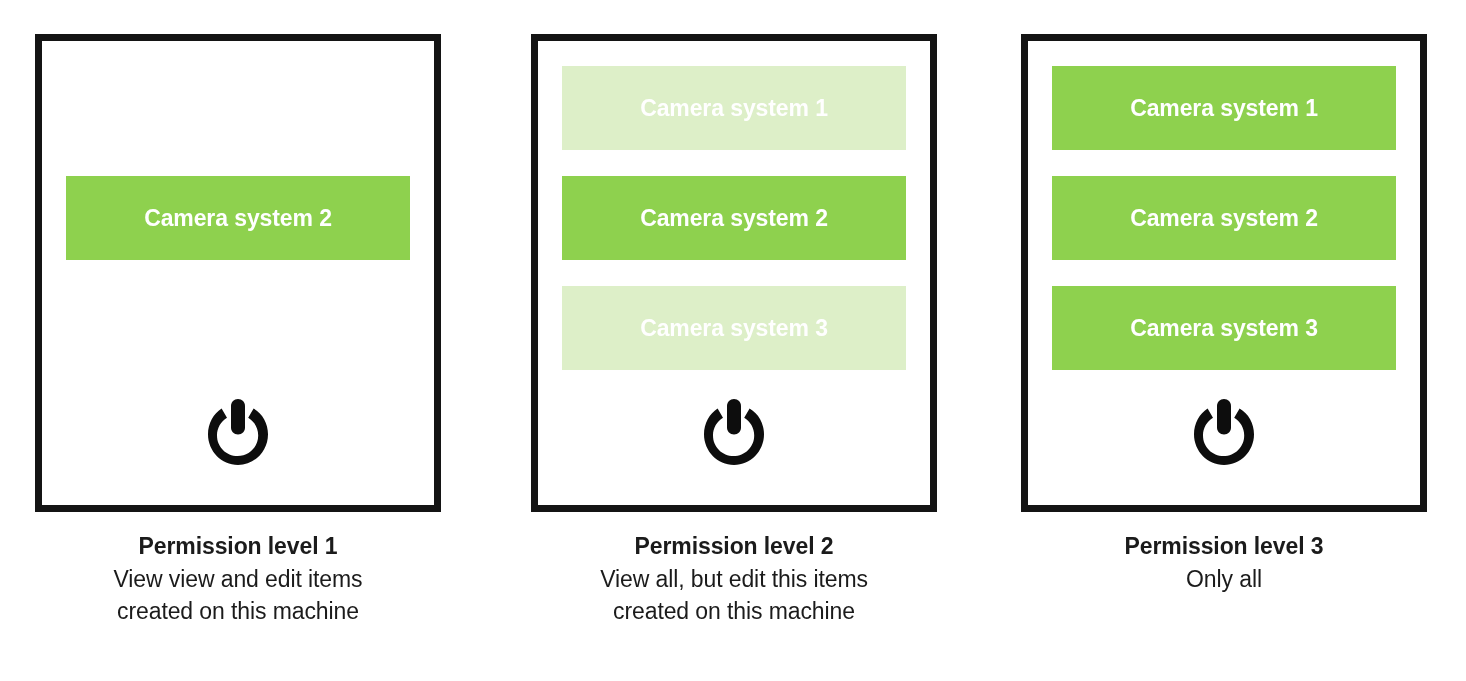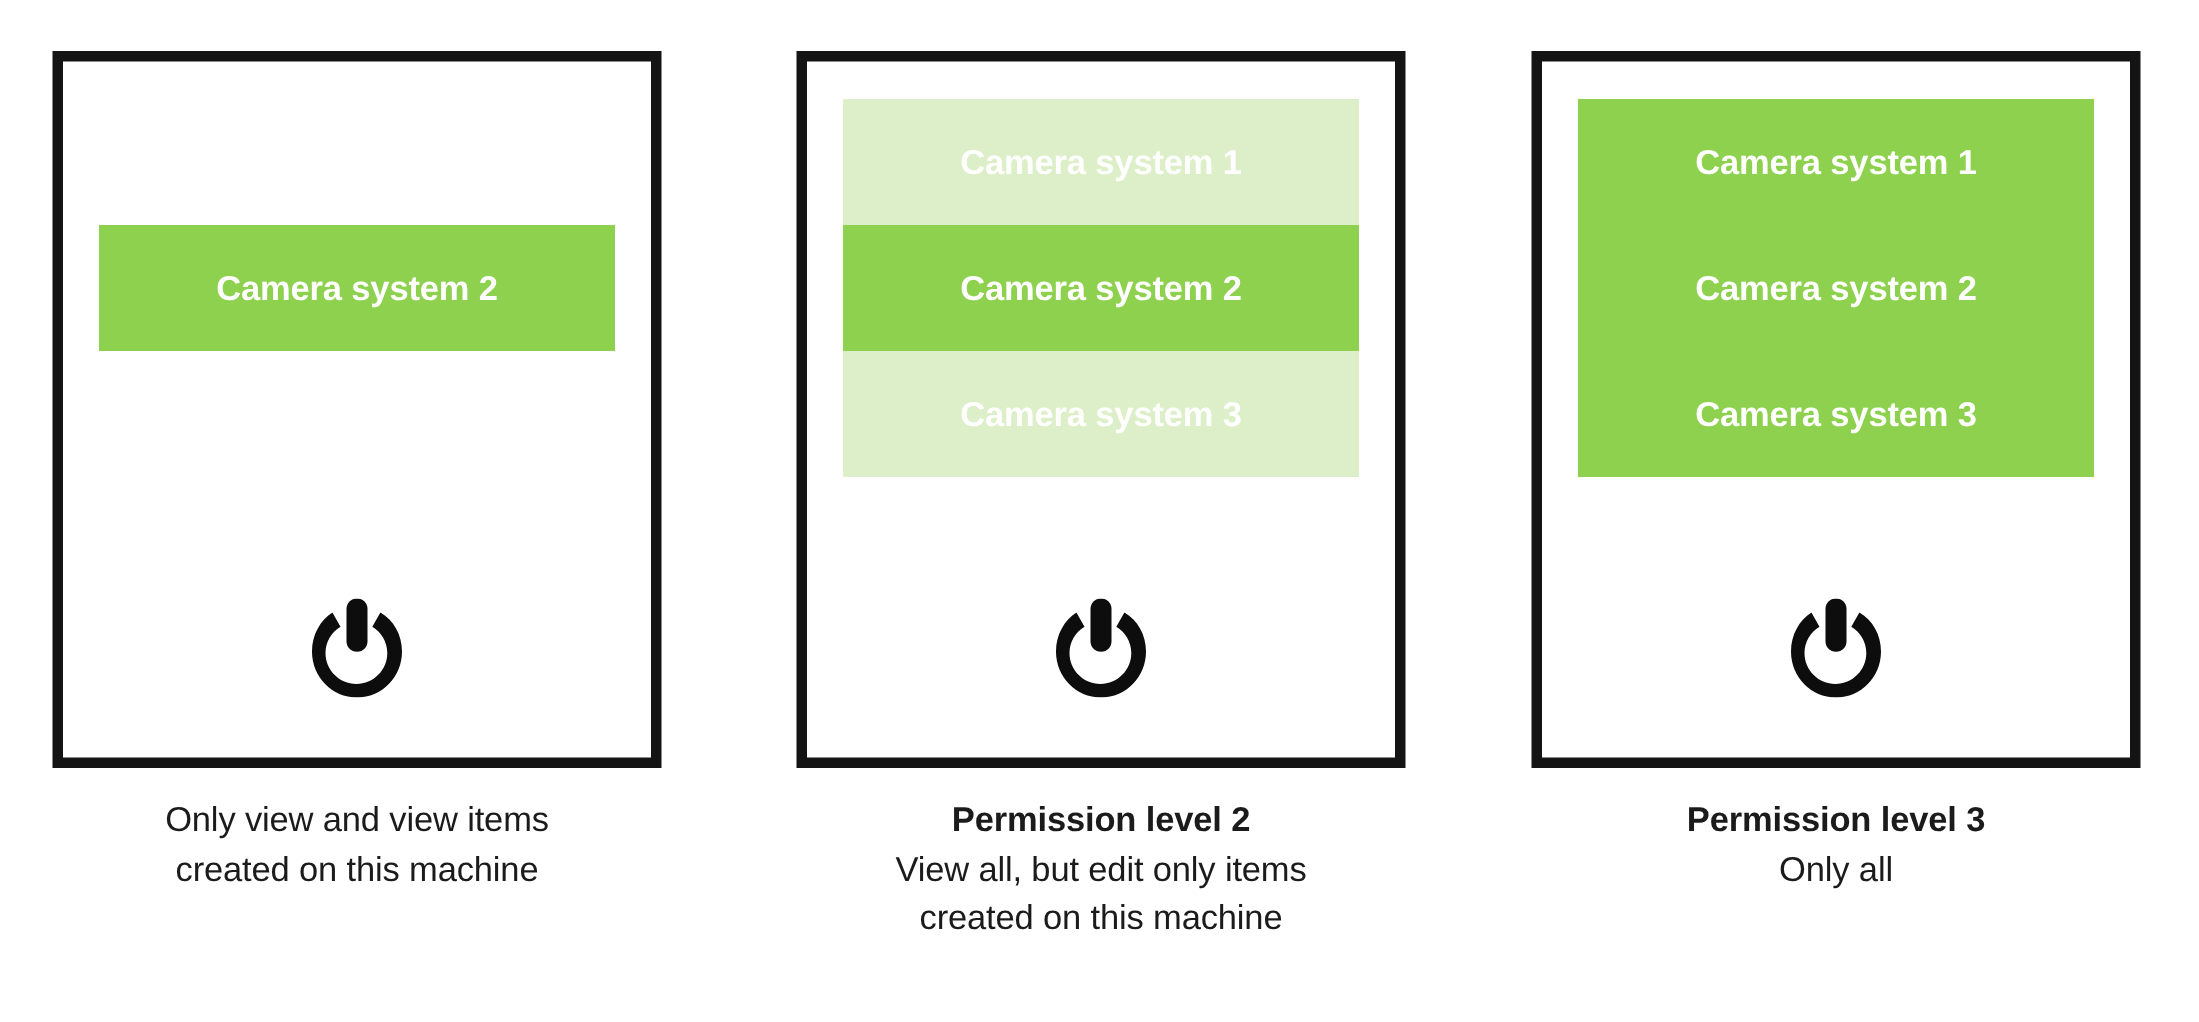--- a/index.html
+++ b/index.html
@@ -36,20 +36,21 @@
     height: 478px;
     border: 7px solid #141414;
     background: #ffffff;
     position: relative;
     padding: 25px 24px 0 24px;
   }
 
   .slots {
     display: flex;
     flex-direction: column;
+    gap: 26px;
   }
 
   .slot {
     height: 84px;
   }
 
   .bar {
     height: 84px;
     display: flex;
     align-items: center;
@@ -117,21 +118,22 @@
         </div>
       </div>
       <div class="power-wrap">
         <svg class="power-icon" viewBox="0 0 60 66" aria-hidden="true">
           <path fill="#0d0d0d" d="M30 0c-4.0 0-7.0 3.0-7.0 7.0v21.5c0 4.0 3.0 7.0 7.0 7.0s7.0-3.0 7.0-7.0V7.0c0-4.0-3.0-7.0-7.0-7.0z"></path>
           <path fill="#0d0d0d" d="M45.6 9.4l-5.4 9.4c6.0 3.6 10.0 10.1 10.0 17.6 0 11.4-9.2 20.6-20.6 20.6S9.0 47.8 9.0 36.4c0-7.5 4.0-14.0 10.0-17.6l-5.4-9.4C5.5 14.6 0 24.3 0 35.3 0 52.2 13.4 66 30 66s30-13.8 30-30.7c0-11.0-5.5-20.7-14.4-25.9z"></path>
         </svg>
       </div>
     </div>
     <div class="caption">
-      <div class="caption-line">Only view and view items</div>
+      <div class="caption-title">Permission level 1</div>
+      <div class="caption-line">View view and edit items</div>
       <div class="caption-line">created on this machine</div>
     </div>
   </div>
 
   <div class="column col-1">
     <div class="panel">
       <div class="slots">
         <div class="slot">
           <div class="bar faded">Camera system 1</div>
         </div>
@@ -144,21 +146,21 @@
       </div>
       <div class="power-wrap">
         <svg class="power-icon" viewBox="0 0 60 66" aria-hidden="true">
           <path fill="#0d0d0d" d="M30 0c-4.0 0-7.0 3.0-7.0 7.0v21.5c0 4.0 3.0 7.0 7.0 7.0s7.0-3.0 7.0-7.0V7.0c0-4.0-3.0-7.0-7.0-7.0z"></path>
           <path fill="#0d0d0d" d="M45.6 9.4l-5.4 9.4c6.0 3.6 10.0 10.1 10.0 17.6 0 11.4-9.2 20.6-20.6 20.6S9.0 47.8 9.0 36.4c0-7.5 4.0-14.0 10.0-17.6l-5.4-9.4C5.5 14.6 0 24.3 0 35.3 0 52.2 13.4 66 30 66s30-13.8 30-30.7c0-11.0-5.5-20.7-14.4-25.9z"></path>
         </svg>
       </div>
     </div>
     <div class="caption">
       <div class="caption-title">Permission level 2</div>
-      <div class="caption-line">View all, but edit only items</div>
+      <div class="caption-line">View all, but edit this items</div>
       <div class="caption-line">created on this machine</div>
     </div>
   </div>
 
   <div class="column col-2">
     <div class="panel">
       <div class="slots">
         <div class="slot">
           <div class="bar active">Camera system 1</div>
         </div>

